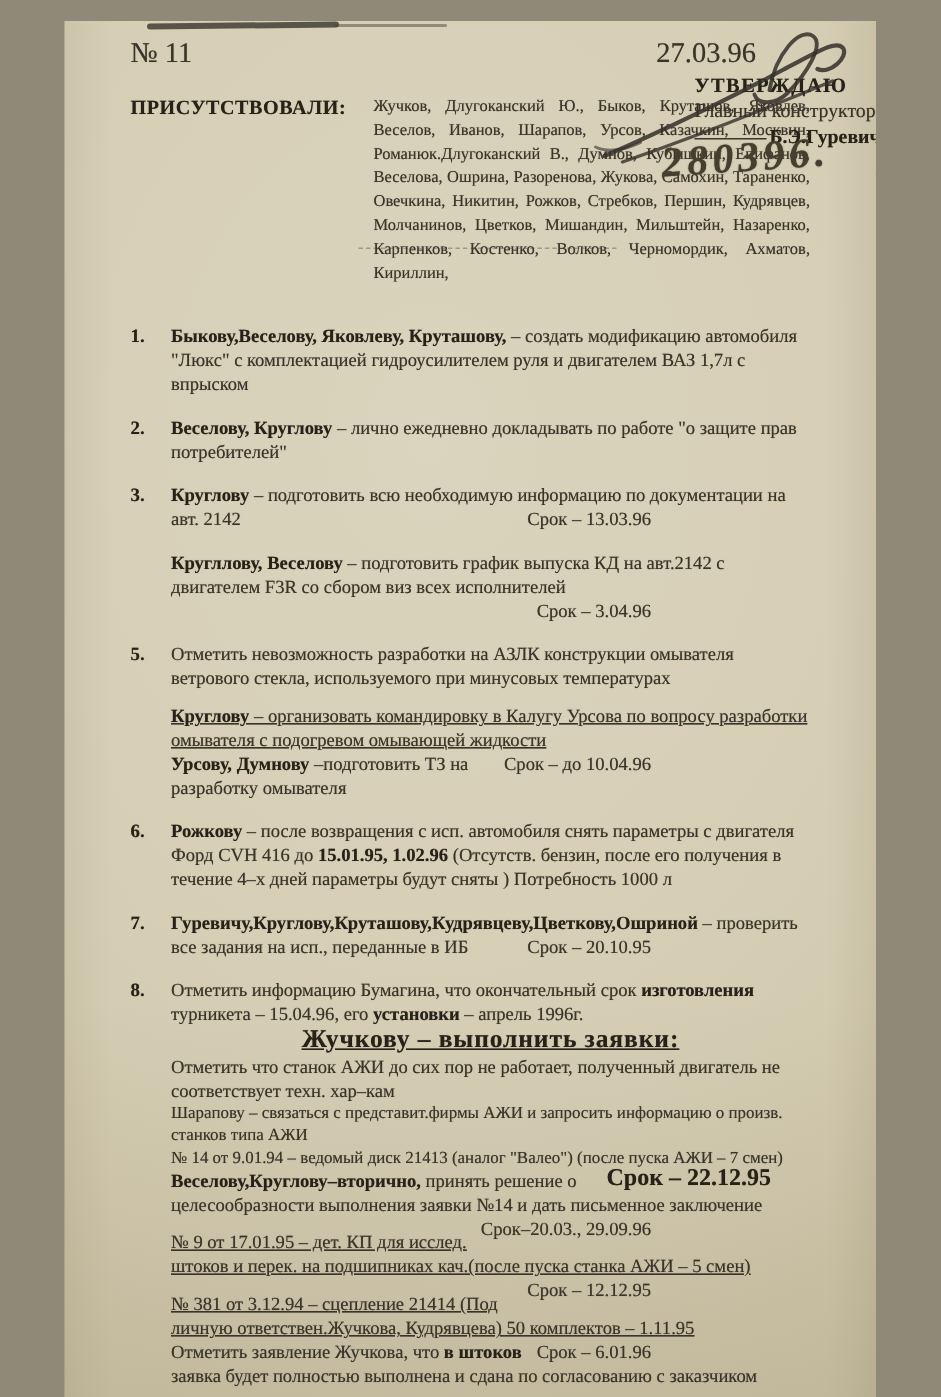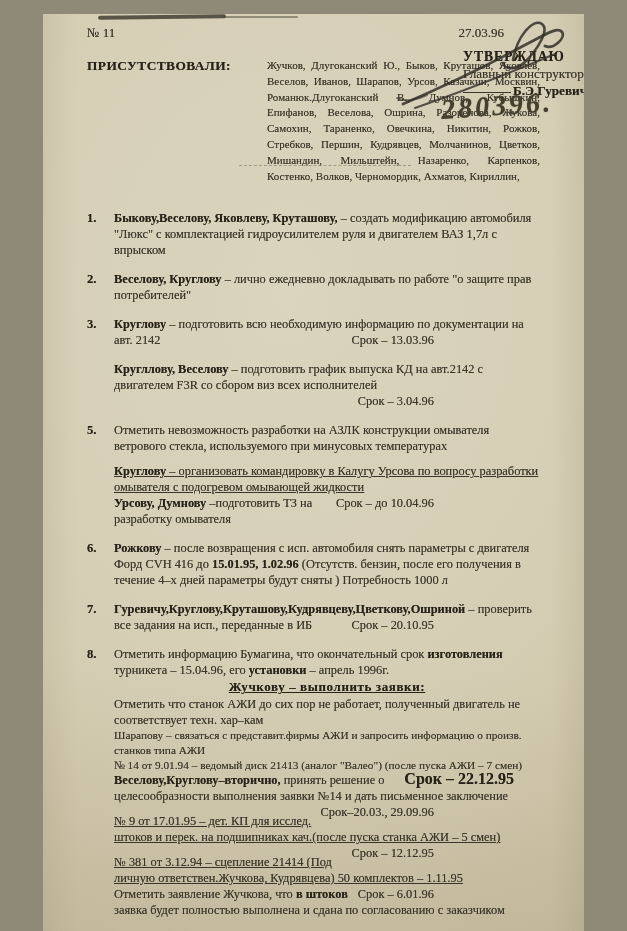--- a/index.html
+++ b/index.html
@@ -34,36 +34,36 @@
   .sig-line{display:inline-block;width:48px;border-bottom:1.4px solid #39352a;margin-right:2px;transform:translateY(-2px);}
   .signature{position:absolute;left:352px;top:2px;width:186px;height:96px;pointer-events:none;}
   .hand-date{
     position:absolute;left:398px;top:76px;
     font-style:italic;font-weight:bold;font-size:28px;letter-spacing:3px;
     color:#443f2e;transform:rotate(-4deg);text-shadow:0 0 1px rgba(60,52,35,.5);
   }
   
   .title{margin-top:108px;text-align:center;font-size:15.2px;letter-spacing:1.4px;}
   .subtitle{text-align:center;font-size:13.4px;margin-top:1px;}
-  .doc-row{display:flex;justify-content:space-between;margin-top:11px;font-size:13px;}
+  .doc-row{display:flex;justify-content:space-between;margin-top:11px;font-size:19px;}
   .doc-row .date{margin-right:36px;}
   
-  .attendees{display:flex;margin-top:17px;gap:18px;}
+  .attendees{display:flex;margin-top:17px;}
   .att-label{width:162px;flex:none;font-size:13.4px;letter-spacing:.4px;}
   .att-names{flex:1;font-size:11px;line-height:15.8px;text-align:justify;}
   
   .items{margin-top:26px;}
   .item{display:flex;margin-bottom:13px;}
   .num{width:27px;flex:none;font-weight:bold;color:#262218;font-size:12.6px;line-height:16px;}
   .content{flex:1;}
   .block{font-size:12.4px;line-height:16px;position:relative;}
   .block.gap{margin-top:9px;text-decoration:underline;}
   .block.small{font-size:11.3px;line-height:14.6px;}
   .block.center-underline{text-align:center;margin:1px 0;}
-  .center-underline .b{text-decoration:underline;font-size:13px;letter-spacing:.6px;}
+  .center-underline .b{text-decoration:underline;font-size:17px;letter-spacing:.6px;}
   .srok{float:right;margin-right:106px;white-space:nowrap;}
   .small .srok{margin-right:26px;font-size:16px;}
 </style>
 </head>
 <body>
 
 <div class="page">
 
   <div class="smudge-top"></div>
   <div class="smudge-top2"></div>

